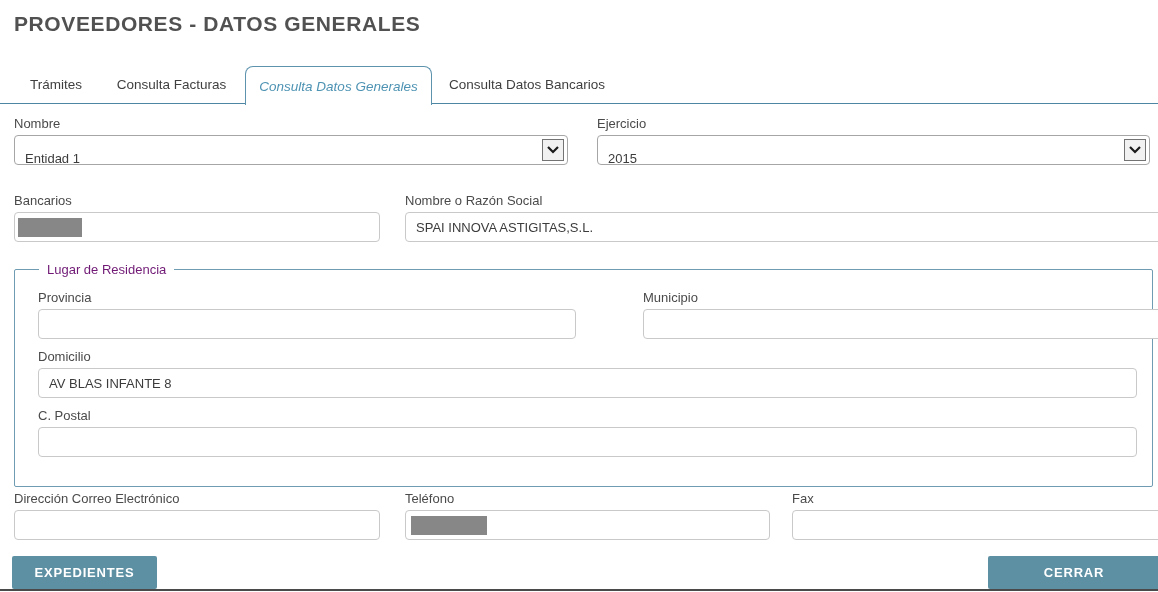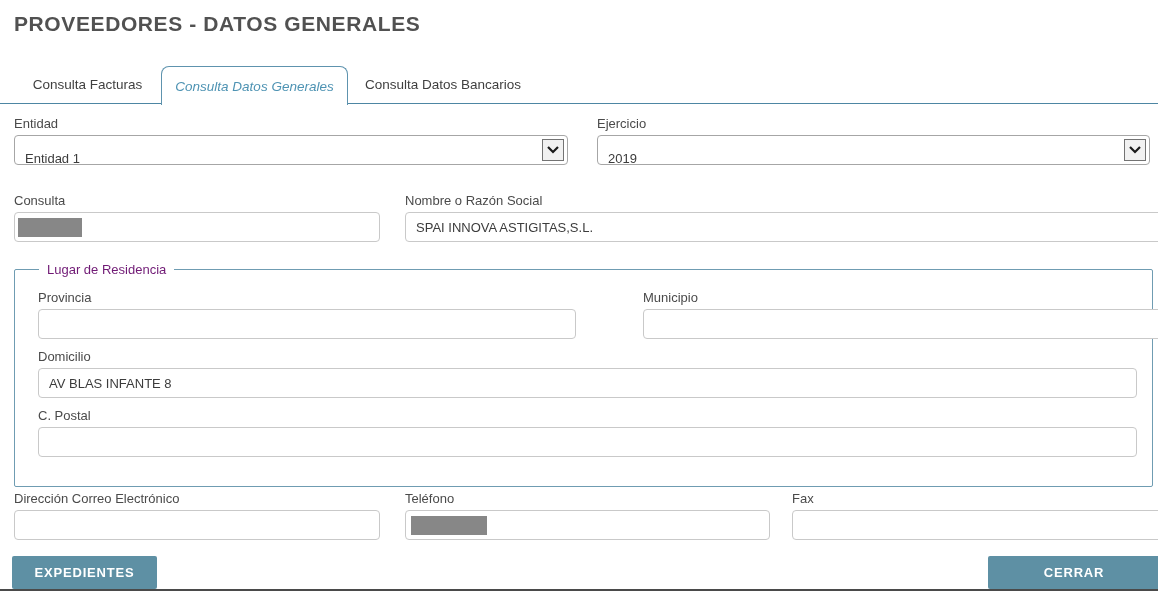--- a/index.html
+++ b/index.html
@@ -90,57 +90,60 @@
   }
 </style>
 </head>
 <body>
 
 <div class="stage">
 
   <div class="page-title">PROVEEDORES - DATOS GENERALES</div>
 
   <div class="tabbar">
+    <div class="tab tab-1">
+      <span>Trámites</span>
+    </div>
     <div class="tab tab-2">
       <span>Consulta Facturas</span>
     </div>
     <div class="tab tab-3 active">
       <span>Consulta Datos Generales</span>
     </div>
     <div class="tab tab-4">
       <span>Consulta Datos Bancarios</span>
     </div>
   </div>
 
   <div class="field" style="left:14px; top:116px; width:554px;">
-    <div class="field-label">Entidad</div>
+    <div class="field-label">Nombre</div>
     <div class="select-box">
       <span>Entidad 1</span>
       <span class="sel-arrow">
         <svg width="12" height="8" viewBox="0 0 12 8">
             <polyline points="1,1 6,6 11,1" fill="none" stroke="#1a1a1a" stroke-width="2.2"></polyline>
           </svg>
       </span>
     </div>
   </div>
 
   <div class="field" style="left:597px; top:116px; width:553px;">
     <div class="field-label">Ejercicio</div>
     <div class="select-box">
-      <span>2019</span>
+      <span>2015</span>
       <span class="sel-arrow">
         <svg width="12" height="8" viewBox="0 0 12 8">
             <polyline points="1,1 6,6 11,1" fill="none" stroke="#1a1a1a" stroke-width="2.2"></polyline>
           </svg>
       </span>
     </div>
   </div>
 
   <div class="field" style="left:14px; top:193px; width:366px;">
-    <div class="field-label">Consulta</div>
+    <div class="field-label">Bancarios</div>
     <div class="redact-wrap">
       <span class="redaction" style="left:3px; width:64px;"></span>
     </div>
   </div>
 
   <div class="field" style="left:405px; top:193px; width:765px;">
     <div class="field-label">Nombre o Razón Social</div>
     <input class="text-input" readonly="" value="SPAI INNOVA ASTIGITAS,S.L." style="">
   </div>
 

